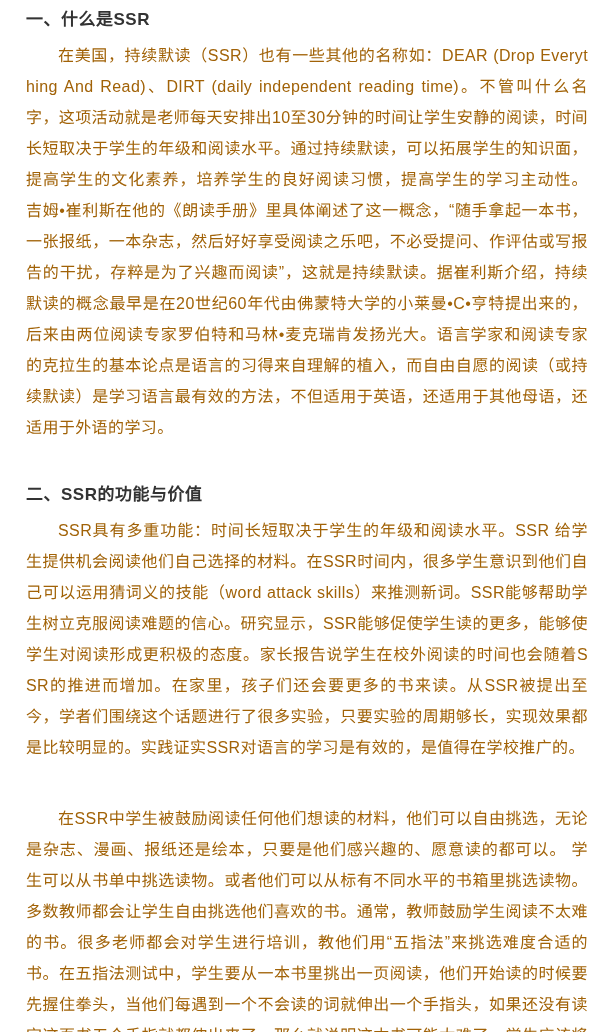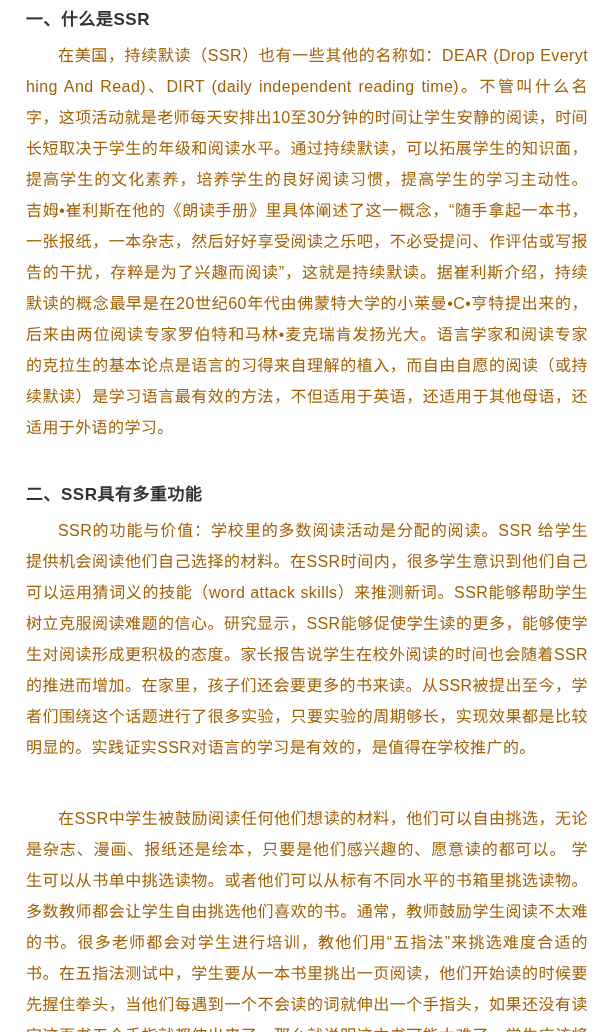--- a/index.html
+++ b/index.html
@@ -51,22 +51,22 @@
 <body>
 
 <div class="article">
 
   <div class="section">
     <h2 class="section-heading">一、什么是SSR</h2>
     <p class="section-paragraph">在美国，持续默读（SSR）也有一些其他的名称如：DEAR (Drop Everything And Read)、DIRT (daily independent reading time)。不管叫什么名字，这项活动就是老师每天安排出10至30分钟的时间让学生安静的阅读，时间长短取决于学生的年级和阅读水平。通过持续默读，可以拓展学生的知识面，提高学生的文化素养，培养学生的良好阅读习惯，提高学生的学习主动性。 吉姆•崔利斯在他的《朗读手册》里具体阐述了这一概念，“随手拿起一本书，一张报纸，一本杂志，然后好好享受阅读之乐吧，不必受提问、作评估或写报告的干扰，存粹是为了兴趣而阅读”，这就是持续默读。据崔利斯介绍，持续默读的概念最早是在20世纪60年代由佛蒙特大学的小莱曼•C•亨特提出来的，后来由两位阅读专家罗伯特和马林•麦克瑞肯发扬光大。语言学家和阅读专家的克拉生的基本论点是语言的习得来自理解的植入，而自由自愿的阅读（或持续默读）是学习语言最有效的方法，不但适用于英语，还适用于其他母语，还适用于外语的学习。</p>
   </div>
 
   <div class="section">
-    <h2 class="section-heading">二、SSR具有多重功能</h2>
-    <p class="section-paragraph">SSR的功能与价值：学校里的多数阅读活动是分配的阅读。SSR 给学生提供机会阅读他们自己选择的材料。在SSR时间内，很多学生意识到他们自己可以运用猜词义的技能（word attack skills）来推测新词。SSR能够帮助学生树立克服阅读难题的信心。研究显示，SSR能够促使学生读的更多，能够使学生对阅读形成更积极的态度。家长报告说学生在校外阅读的时间也会随着SSR的推进而增加。在家里，孩子们还会要更多的书来读。从SSR被提出至今，学者们围绕这个话题进行了很多实验，只要实验的周期够长，实现效果都是比较明显的。实践证实SSR对语言的学习是有效的，是值得在学校推广的。</p>
+    <h2 class="section-heading">二、SSR的功能与价值</h2>
+    <p class="section-paragraph">SSR具有多重功能：时间长短取决于学生的年级和阅读水平。SSR 给学生提供机会阅读他们自己选择的材料。在SSR时间内，很多学生意识到他们自己可以运用猜词义的技能（word attack skills）来推测新词。SSR能够帮助学生树立克服阅读难题的信心。研究显示，SSR能够促使学生读的更多，能够使学生对阅读形成更积极的态度。家长报告说学生在校外阅读的时间也会随着SSR的推进而增加。在家里，孩子们还会要更多的书来读。从SSR被提出至今，学者们围绕这个话题进行了很多实验，只要实验的周期够长，实现效果都是比较明显的。实践证实SSR对语言的学习是有效的，是值得在学校推广的。</p>
   </div>
 
   <div class="section">
     <p class="section-paragraph">在SSR中学生被鼓励阅读任何他们想读的材料，他们可以自由挑选，无论是杂志、漫画、报纸还是绘本，只要是他们感兴趣的、愿意读的都可以。 学生可以从书单中挑选读物。或者他们可以从标有不同水平的书箱里挑选读物。多数教师都会让学生自由挑选他们喜欢的书。通常，教师鼓励学生阅读不太难的书。很多老师都会对学生进行培训，教他们用“五指法”来挑选难度合适的书。在五指法测试中，学生要从一本书里挑出一页阅读，他们开始读的时候要先握住拳头，当他们每遇到一个不会读的词就伸出一个手指头，如果还没有读完这页书五个手指就都伸出来了，那么就说明这本书可能太难了。学生应该将书放回去，再换一本简单一点的书。</p>
   </div>
 
   <div class="watermark">知乎 @英语老师Lilian</div>
 
 </div>
 

